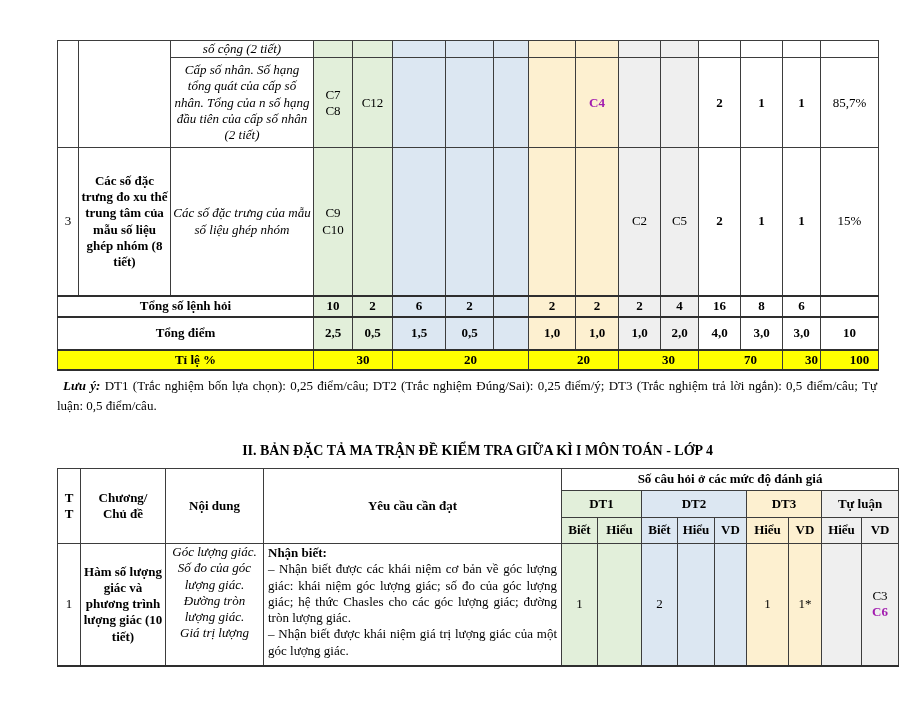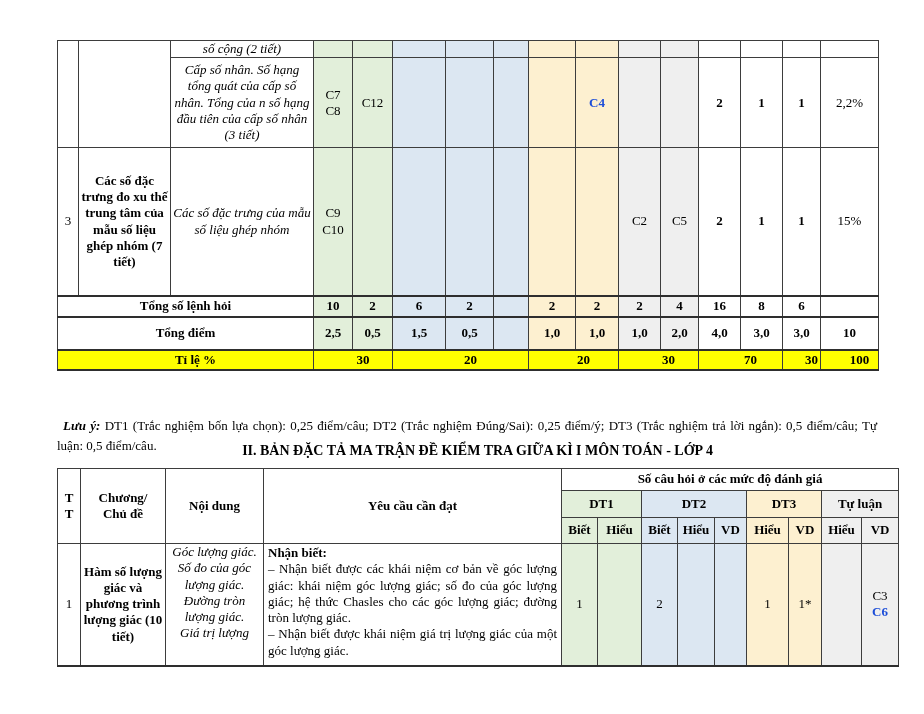--- a/index.html
+++ b/index.html
@@ -14,28 +14,28 @@
   }
   #t1{position:absolute;left:57px;top:40px;width:821px;}
   #t2{position:absolute;left:57px;top:468px;width:841px;}
   .green{background:#e2efda}
   .blue{background:#dce7f2}
   .tan{background:#fdf0d0}
   .gray{background:#efefef}
   .yellow{background:#ffff00}
   .b{font-weight:bold}
   .i{font-style:italic}
-  .red{color:#1d4ed8;font-weight:bold}
+  .red{color:#a21caf;font-weight:bold}
   .pre{white-space:pre-line}
   tr.tot td{border-top:2px solid #2e2e2e;}
   tr.tile td{border-bottom:2px solid #2e2e2e;padding-left:22px;}
   #t2 tr.body td{border-bottom:2px solid #2e2e2e;margin-top:44px;}
   #note{
     position:absolute;left:57px;top:376px;width:820px;
-    text-align:justify;line-height:1.5;text-indent:6px;margin-top:40px;
+    text-align:justify;line-height:1.5;text-indent:6px;
   }
   #note .bi{font-weight:bold;font-style:italic;}
   #sec2-title{
     position:absolute;left:57px;top:443px;width:841px;
     text-align:center;font-weight:bold;font-size:14px;
   }
   .yc{vertical-align:top;text-align:justify;padding:1px 4px;}
   .nd2{vertical-align:top;}
   .yc p{margin:0;}
 </style>
@@ -74,39 +74,39 @@
     <td class="tan"></td>
     <td class="tan"></td>
     <td class="gray"></td>
     <td class="gray"></td>
     <td></td>
     <td></td>
     <td></td>
     <td></td>
   </tr>
   <tr style="height:90px">
-    <td class="i">Cấp số nhân. Số hạng tổng quát của cấp số nhân. Tổng của n số hạng đầu tiên của cấp số nhân (3 tiết)</td>
+    <td class="i">Cấp số nhân. Số hạng tổng quát của cấp số nhân. Tổng của n số hạng đầu tiên của cấp số nhân (2 tiết)</td>
     <td class="green pre">C7
 C8</td>
     <td class="green">C12</td>
     <td class="blue"></td>
     <td class="blue"></td>
     <td class="blue"></td>
     <td class="tan"></td>
     <td class="tan red">C4</td>
     <td class="gray"></td>
     <td class="gray"></td>
     <td class="b">2</td>
     <td class="b">1</td>
     <td class="b">1</td>
-    <td>2,2%</td>
+    <td>85,7%</td>
   </tr>
   <tr style="height:148px">
     <td>3</td>
-    <td class="b">Các số đặc trưng đo xu thế trung tâm của mẫu số liệu ghép nhóm (7 tiết)</td>
+    <td class="b">Các số đặc trưng đo xu thế trung tâm của mẫu số liệu ghép nhóm (8 tiết)</td>
     <td class="i">Các số đặc trưng của mẫu số liệu ghép nhóm</td>
     <td class="green pre">C9
 C10</td>
     <td class="green"></td>
     <td class="blue"></td>
     <td class="blue"></td>
     <td class="blue"></td>
     <td class="tan"></td>
     <td class="tan"></td>
     <td class="gray">C2</td>

